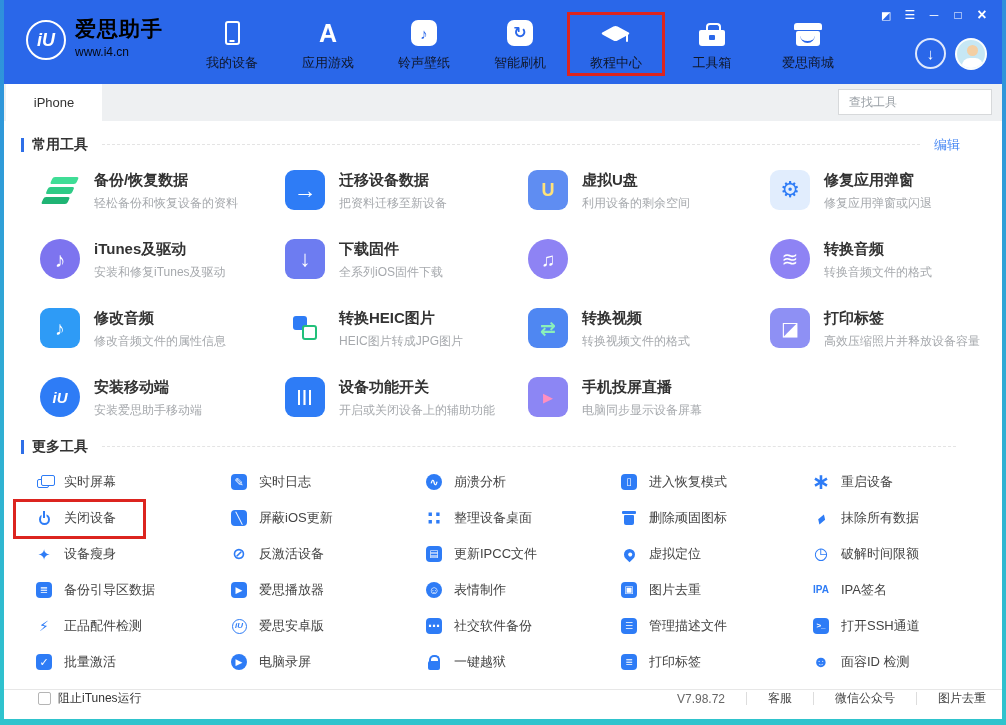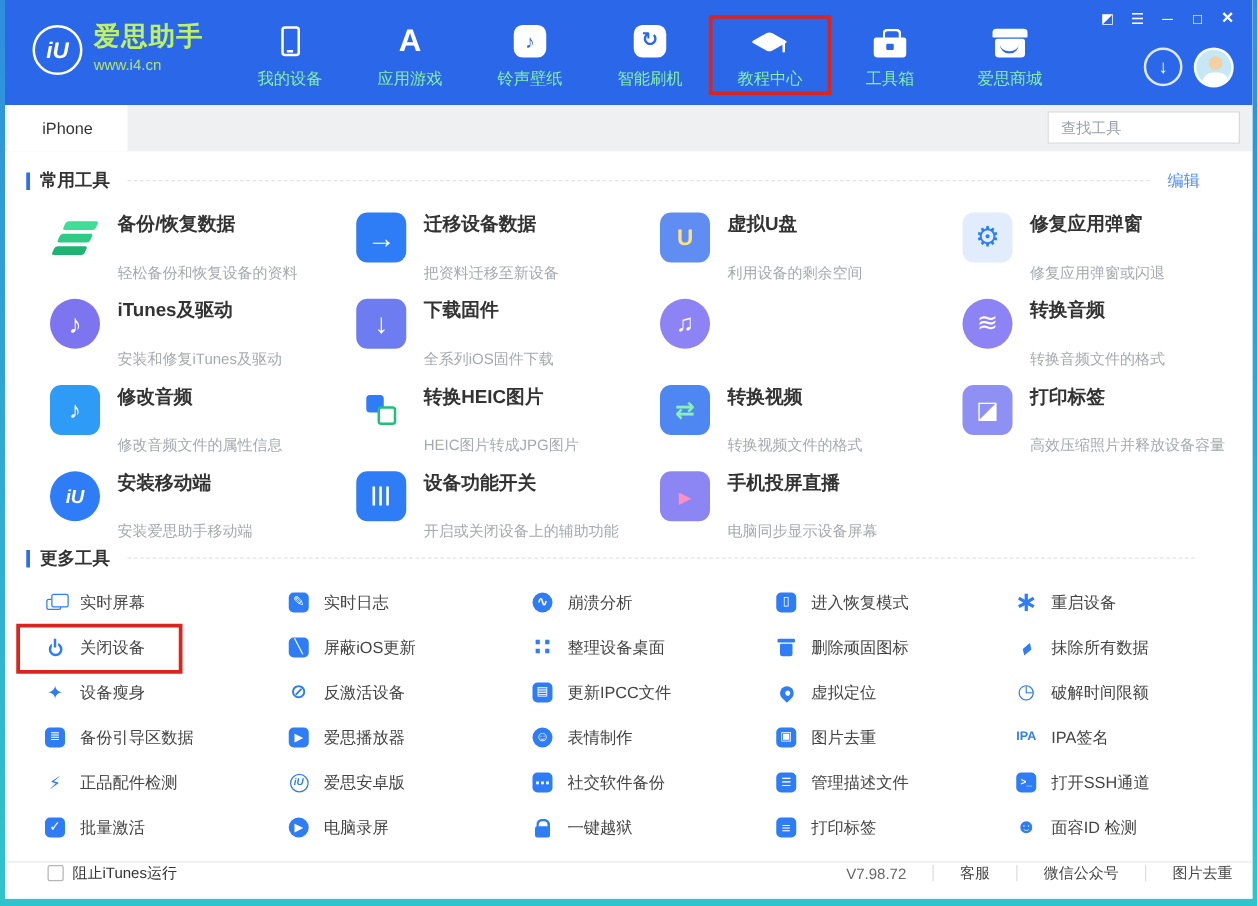--- a/index.html
+++ b/index.html
@@ -4,26 +4,26 @@
 <style>
   html,body{margin:0;padding:0;background:#e9ecef;font-family:"Liberation Sans","DejaVu Sans",sans-serif;}
   *{box-sizing:border-box;}
   .win{position:relative;width:1006px;height:725px;background:linear-gradient(180deg,#2f8fdc 0%,#2fc4cd 100%);overflow:hidden;}
   .frame{position:absolute;left:4px;right:4px;top:0;bottom:6px;background:#fff;display:flex;flex-direction:column;overflow:hidden;}
 
   
   .hdr{position:relative;height:84px;background:#2a67e9;flex:none;}
   .logo{position:absolute;left:22px;top:14px;display:flex;align-items:center;}
   .logo-circle{width:40px;height:40px;border:2.5px solid #fff;border-radius:50%;display:flex;align-items:center;justify-content:center;color:#fff;font-weight:700;font-style:italic;font-size:18px;margin-top:6px;}
-  .logo-txt{margin-left:9px;color:#bef264;}
+  .logo-txt{margin-left:9px;color:#000000;}
   .logo-title{font-size:21px;font-weight:700;letter-spacing:1px;}
   .logo-sub{font-size:12px;opacity:.92;margin-top:2px;}
   .nav{position:absolute;left:180px;top:8px;display:flex;}
   .nav-item{width:96px;height:68px;display:flex;flex-direction:column;align-items:center;justify-content:flex-end;padding-bottom:4px;cursor:pointer;}
-  .nav-lb{font-size:13px;color:#86efac;margin-top:6px;white-space:nowrap;}
+  .nav-lb{font-size:13px;color:#0f172a;margin-top:6px;white-space:nowrap;}
   .nv-ic{height:30px;display:flex;align-items:center;justify-content:center;}
   .wcs{position:absolute;top:6px;right:10px;display:flex;gap:4px;}
   .wc-ic{width:20px;height:18px;display:flex;align-items:center;justify-content:center;cursor:pointer;}
   .dl{position:absolute;right:56px;top:38px;width:31px;height:31px;border:2px solid rgba(255,255,255,.85);border-radius:50%;display:flex;align-items:center;justify-content:center;color:#fff;font-size:15px;font-weight:700;cursor:pointer;}
   .avatar{position:absolute;right:15px;top:38px;width:32px;height:32px;border-radius:50%;background:#c6e7f4;border:2px solid rgba(255,255,255,.9);overflow:hidden;cursor:pointer;}
   .avatar::before{content:"";position:absolute;top:5px;left:10px;width:11px;height:11px;border-radius:50%;background:#f3cfa4;}
   .avatar::after{content:"";position:absolute;bottom:-3px;left:5px;width:21px;height:13px;border-radius:8px 8px 0 0;background:#fff;}
 
   
   .nv-phone{width:15px;height:24px;border:2px solid #fff;border-radius:3px;position:relative;}
@@ -55,21 +55,21 @@
   .dash{flex:1;border-top:1px dashed #e4e4e4;margin-right:14px;}
   .edit{color:#4a8af4;font-size:13px;margin-right:30px;cursor:pointer;}
   .more-hd{margin-top:18px;}
   .more-hd .dash{margin-right:34px;}
 
   .cgrid{display:grid;grid-template-columns:245px 243px 242px 1fr;row-gap:23px;margin:16px 0 0 19px;}
   .citem{display:flex;height:46px;cursor:pointer;}
   .ci-ic{width:40px;height:40px;flex:none;display:flex;align-items:center;justify-content:center;margin-top:2px;}
   .ct{margin-left:14px;min-width:0;}
   .ct .t{font-size:15px;color:#333;font-weight:700;line-height:1.2;margin-top:3px;white-space:nowrap;}
-  .ct .s{font-size:12px;color:#a6a9ad;margin-top:21px;white-space:nowrap;}
+  .ct .s{font-size:12px;color:#a6a9ad;margin-top:6px;white-space:nowrap;}
 
   .mgrid{display:grid;grid-template-columns:195px 195px 195px 192px 1fr;margin:10px 0 0 14px;}
   .mitem{display:flex;align-items:center;height:36px;cursor:pointer;}
   .mi-ic{width:18px;height:18px;flex:none;display:flex;align-items:center;justify-content:center;margin-right:11px;}
   .mlb{font-size:13px;color:#444;white-space:nowrap;}
 
   .gl{display:flex;align-items:center;justify-content:center;font-style:normal;line-height:1;white-space:nowrap;}
 
   
   .ic-layers{width:26px;height:7px;background:#2ecb86;transform:skewX(-24deg);border-radius:2px;position:relative;}

